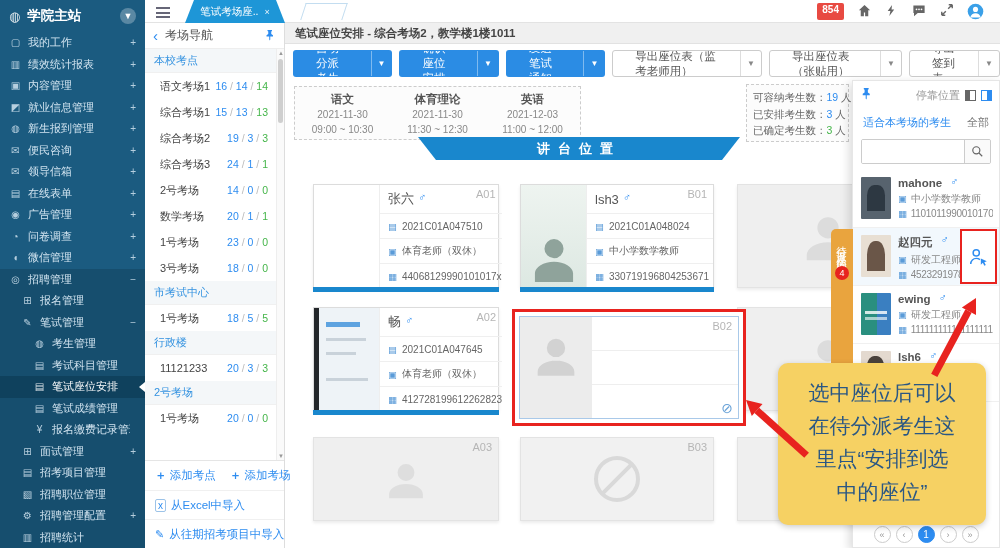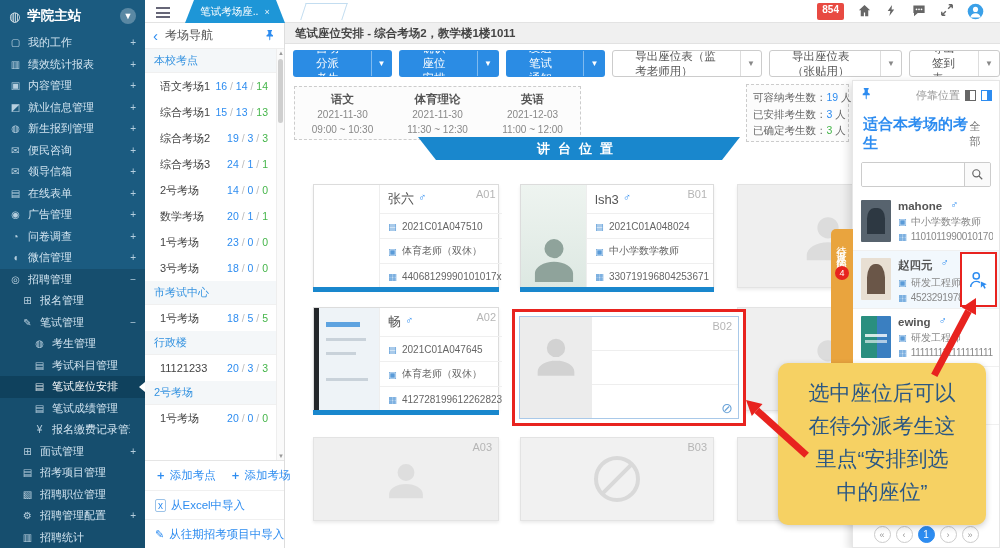--- a/index.html
+++ b/index.html
@@ -106,21 +106,21 @@
 
   
   #panel{position:absolute;left:852px;top:80px;width:148px;height:468px;background:#fff;z-index:10;box-shadow:-3px 3px 9px rgba(0,0,0,.14);border:1px solid #e6e6e6;}
   .p-head{display:flex;align-items:center;gap:5px;padding:5px 7px;}
   .p-head .sp{flex:1;}
   .dock-lbl{font-size:11px;color:#999;}
   .sq{width:11px;height:11px;border:1px solid #666;}
   .sq.left{background:linear-gradient(90deg,#666 0 50%,#fff 50%);}
   .sq.right{border-color:#2d8cf0;background:linear-gradient(90deg,#fff 0 50%,#2d8cf0 50%);}
   .p-tabs{display:flex;justify-content:space-between;align-items:center;padding:6px 10px 7px;}
-  .p-tab-on{font-size:15px;font-weight:bold;color:#2d8cf0;cursor:pointer;}
+  .p-tab-on{font-size:11px;font-weight:normal;color:#2d8cf0;cursor:pointer;}
   .p-tab{font-size:11px;color:#777;cursor:pointer;}
   .p-search{margin:2px 8px 6px;height:25px;display:flex;border:1px solid #ccc;border-radius:2px;overflow:hidden;}
   .p-search input{flex:1;border:none;outline:none;font-size:11px;padding:0 5px;min-width:0;}
   .p-search .sbtn{width:26px;border-left:1px solid #ccc;background:#fafafa;display:flex;align-items:center;justify-content:center;cursor:pointer;}
   .st{position:relative;display:flex;gap:7px;padding:7px 6px 0 8px;border-bottom:1px solid #f0f0f0;height:58px;cursor:pointer;}
   .st .ph{width:30px;height:42px;flex:none;border-radius:1px;position:relative;overflow:hidden;}
   .st .inf{min-width:0;}
   .st .nm{font-size:11.5px;font-weight:bold;color:#555;display:flex;gap:8px;align-items:flex-start;}
   .st .jr,.st .ir{font-size:10px;color:#888;margin-top:2.5px;display:flex;gap:4px;align-items:center;white-space:nowrap;overflow:hidden;}
   .st .ir{letter-spacing:-.3px;}

